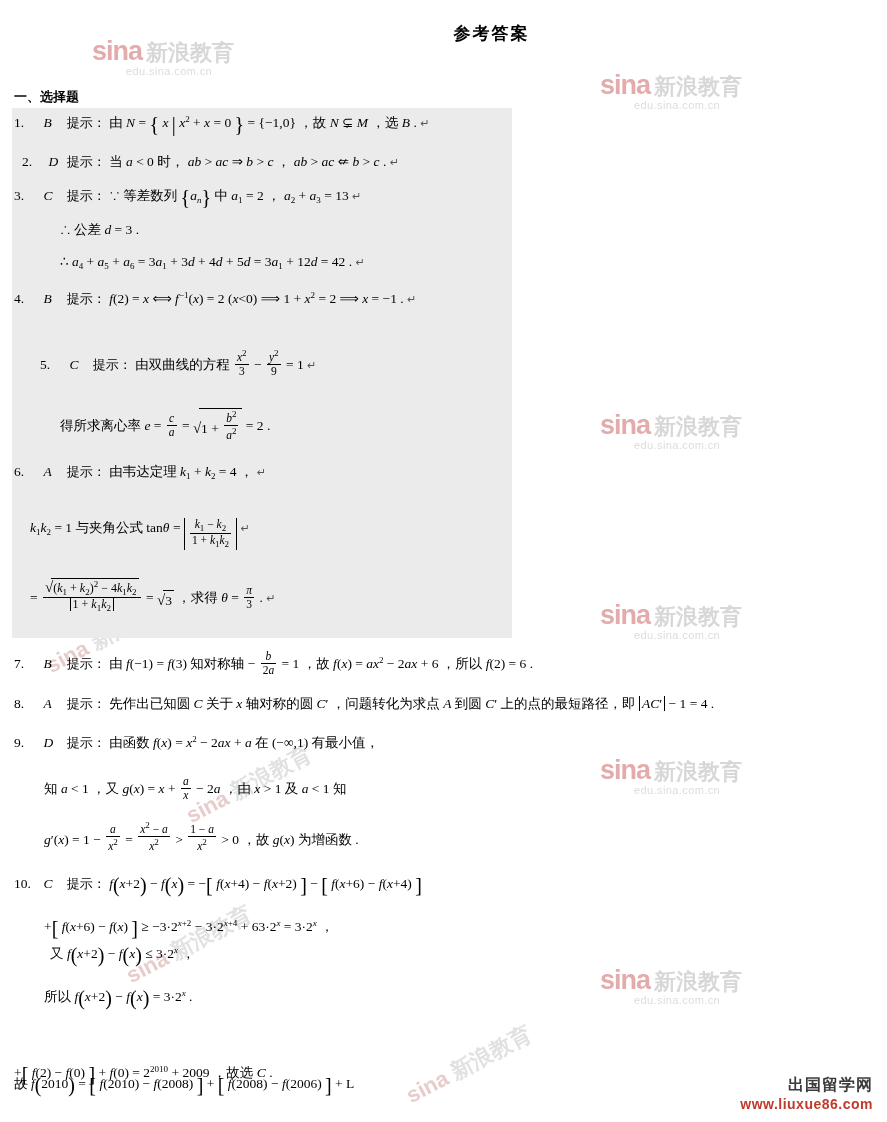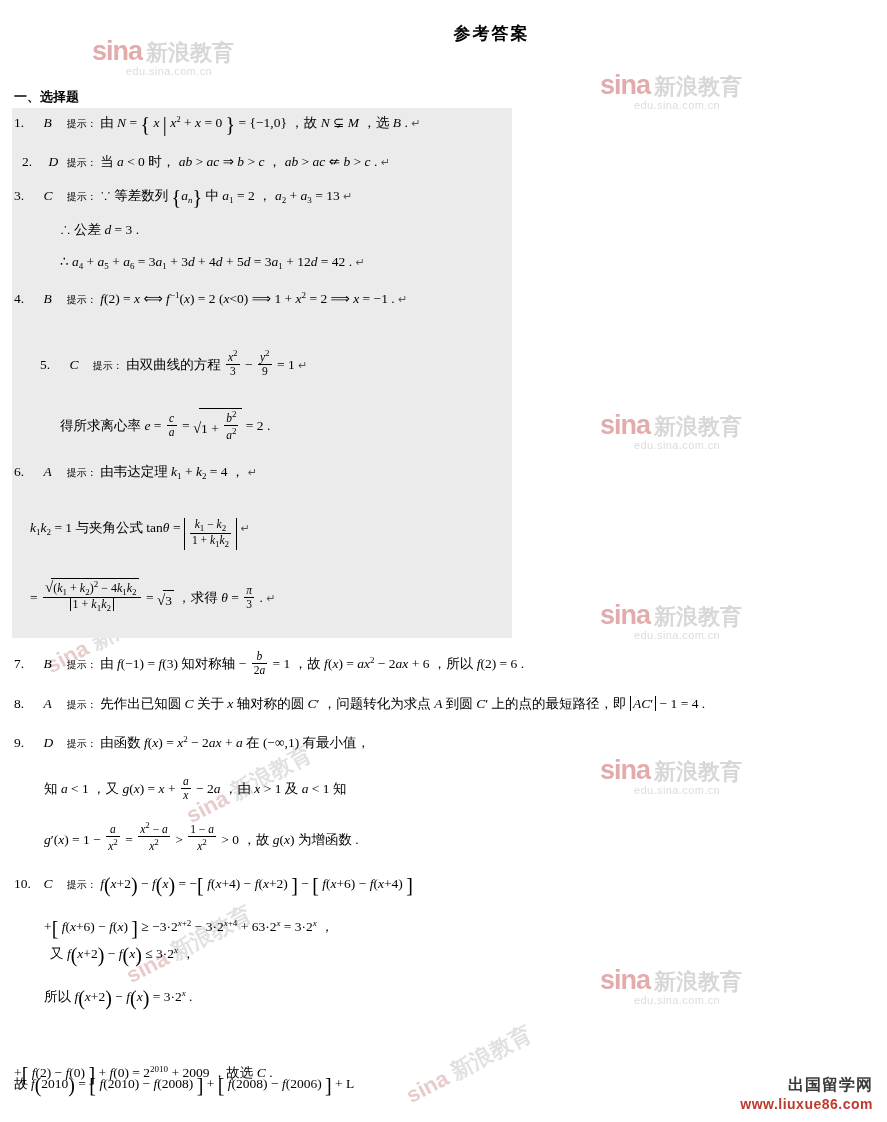--- a/index.html
+++ b/index.html
@@ -105,21 +105,21 @@
     font-size: 13.5px;
     line-height: 1.5;
   }
   .num { display: inline-block; width: 26px; }
   .ans {
     display: inline-block;
     width: 20px;
     font-style: italic;
     font-family: "Liberation Serif", serif;
   }
-  .hint { font-family: Liberation Mono, monospace; font-size: 10px; }
+  .hint { font-family: Liberation Mono, monospace; font-size: 13px; }
   .eol { color: #555; font-size: 11px; }
 
   
   i, .it { font-style: italic; font-family: "Liberation Serif", serif; }
   .sub { font-size: 9px; vertical-align: -3px; }
   .sup { font-size: 9px; vertical-align: 5px; }
   .frac {
     display: inline-block;
     vertical-align: -6px;
     text-align: center;

